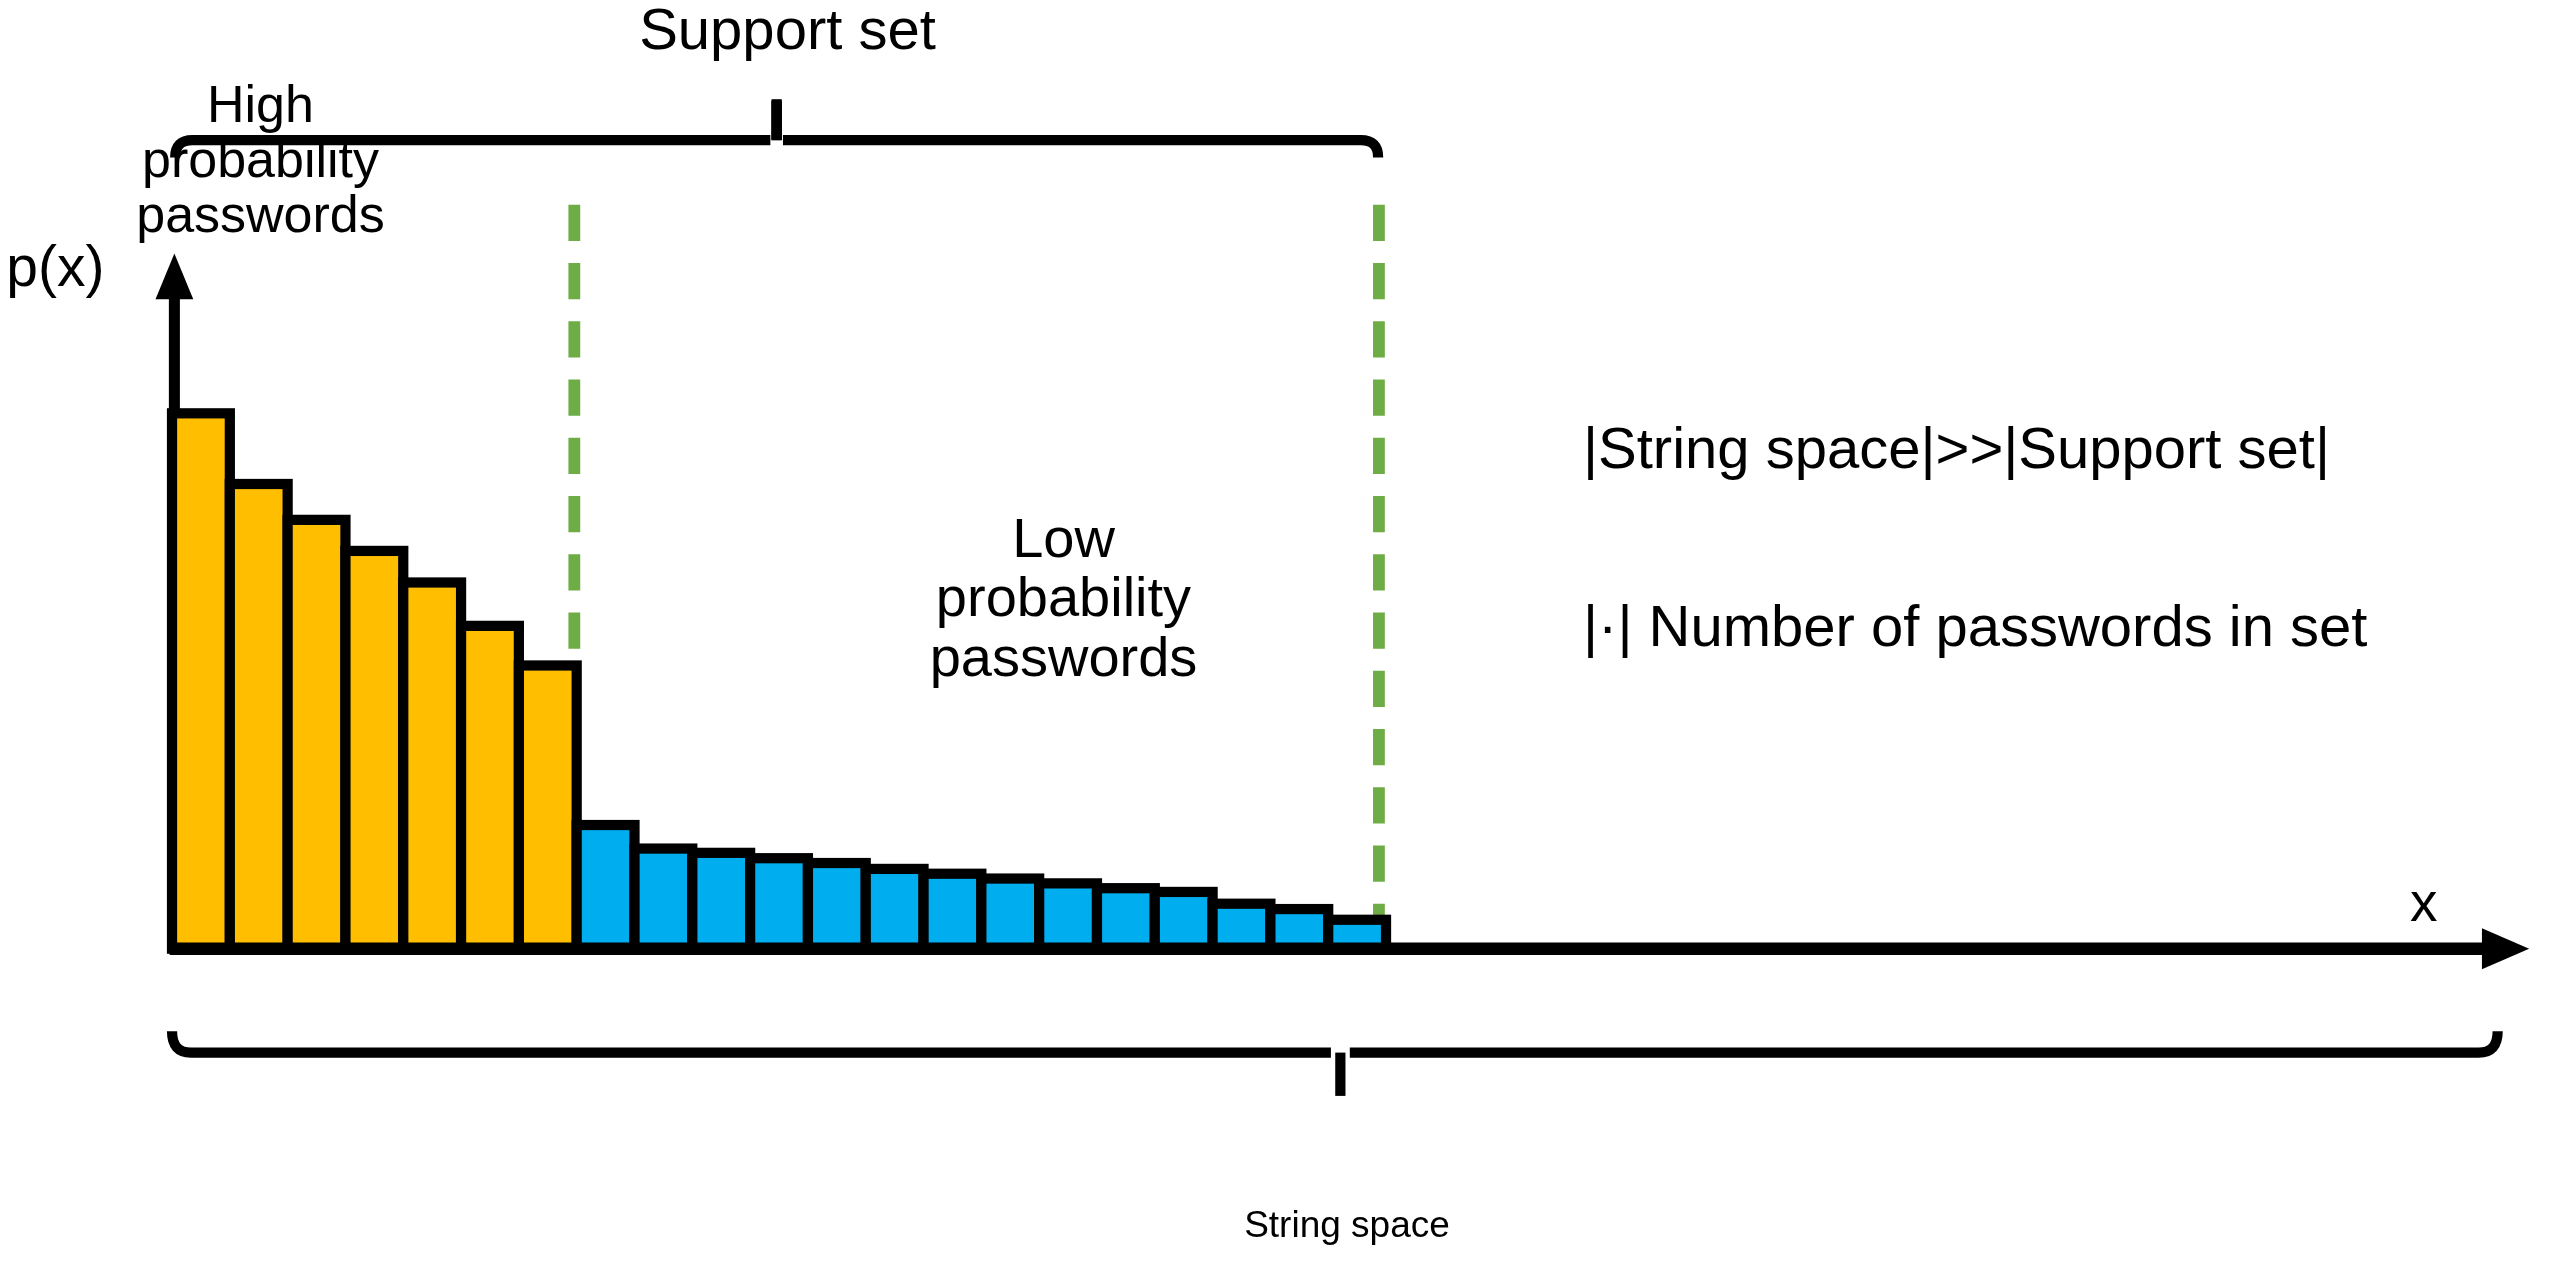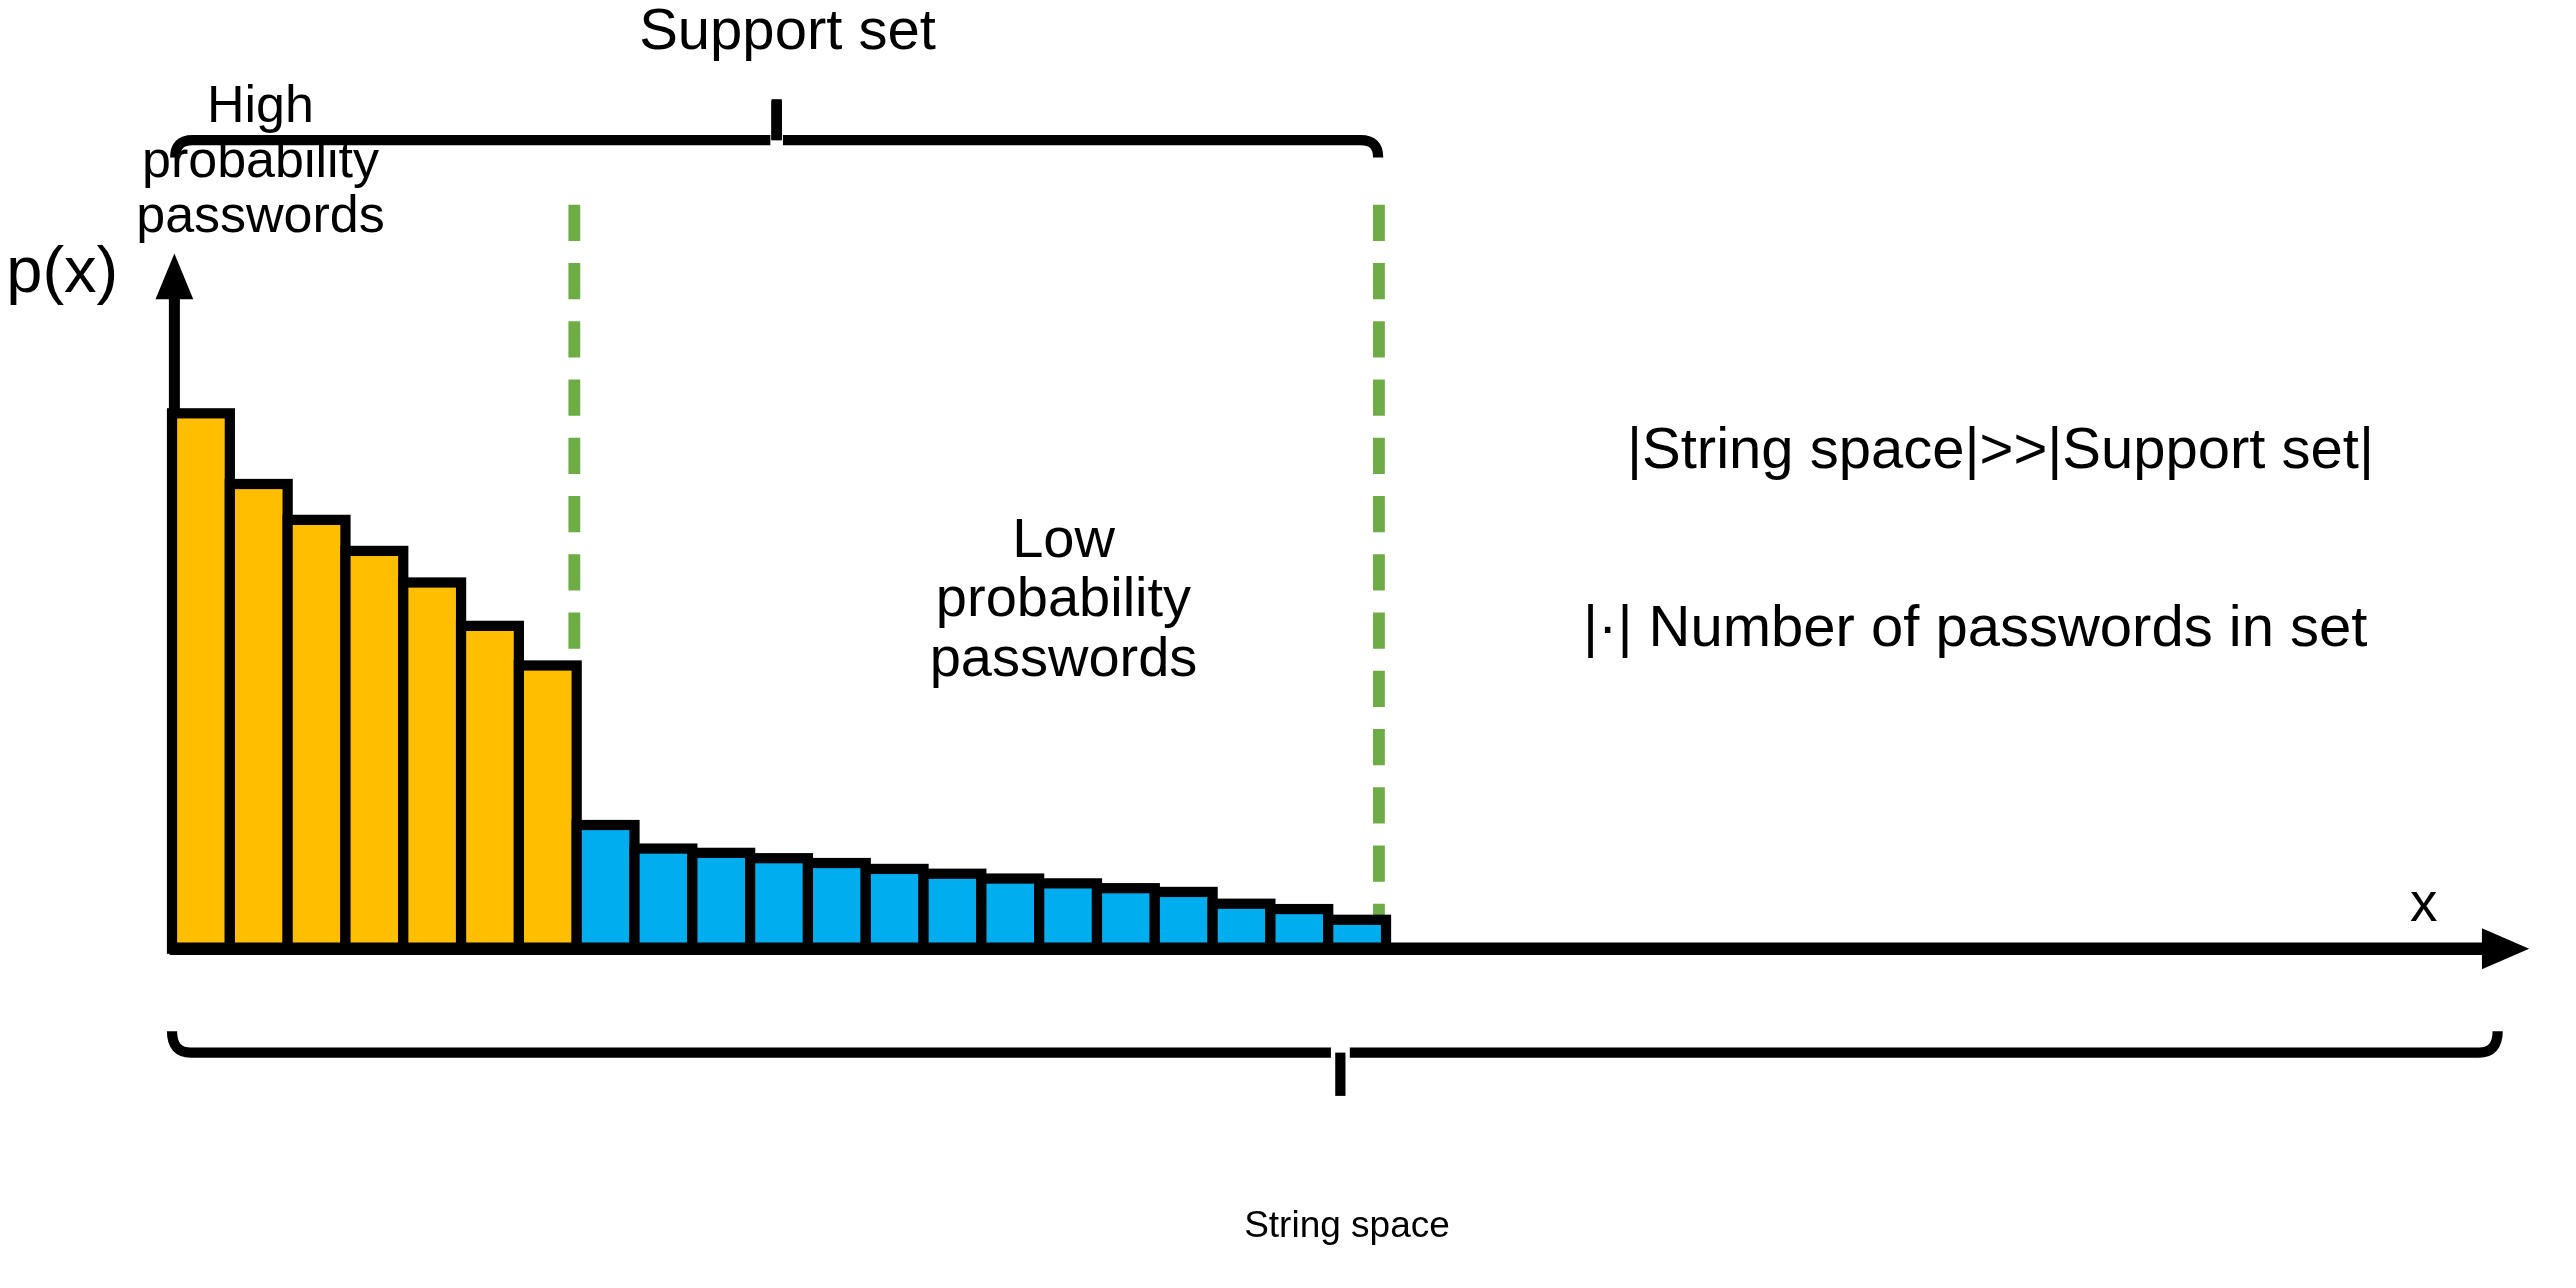--- a/index.html
+++ b/index.html
@@ -3,23 +3,23 @@
 <meta charset="utf-8">
 <style>
   html,body{margin:0;padding:0;background:#fff;}
   body{font-family:"Liberation Sans",sans-serif;}
   #stage{position:relative;width:2576px;height:1288px;background:#ffffff;overflow:hidden;border-radius:24px;}
   #stage svg{position:absolute;left:0;top:0;width:2576px;height:1288px;}
   .lbl{position:absolute;color:#000;line-height:1.06;white-space:pre;}
   .ctr{text-align:center;}
   #support-set-title{left:551px;top:-1.6px;width:473px;font-size:58px;}
   #high-prob-label{left:95px;top:77px;width:331px;font-size:52px;}
-  #px-label{left:6.3px;top:236px;font-size:65px;}
+  #px-label{left:6.3px;top:236px;font-size:57px;}
   #low-prob-label{left:827px;top:508px;width:473px;font-size:56px;}
-  #string-space-note{left:1583px;top:417px;font-size:58px;margin-left:44px;}
+  #string-space-note{left:1583px;top:417px;font-size:58px;}
   #elements-note{left:1583px;top:595px;font-size:58px;}
   #x-axis-label{left:2410px;top:873px;font-size:55px;}
   #string-space-title{left:1103px;top:1205px;width:488px;font-size:37px;}
 </style>
 </head>
 <body>
 
 <div id="stage">
 
   <svg viewBox="0 0 3271 1636" xmlns="http://www.w3.org/2000/svg">

